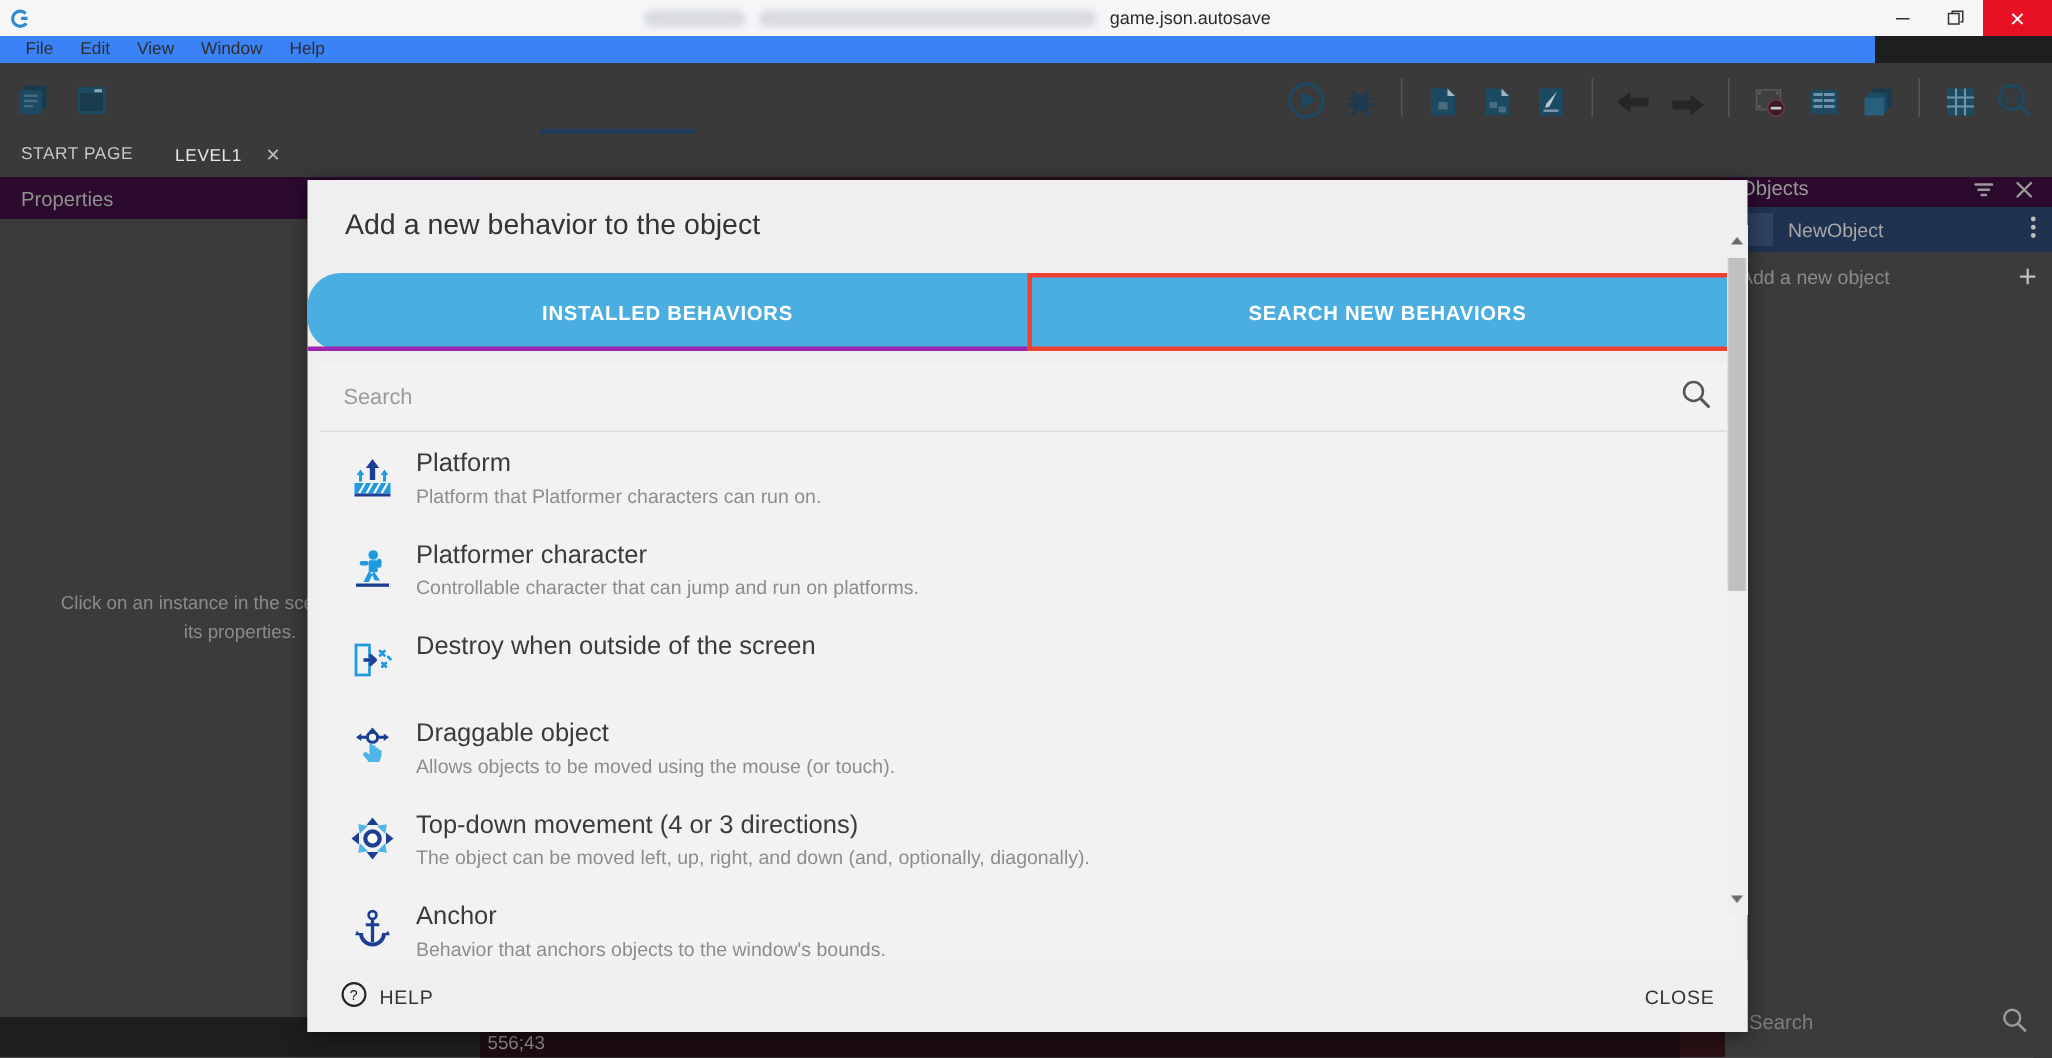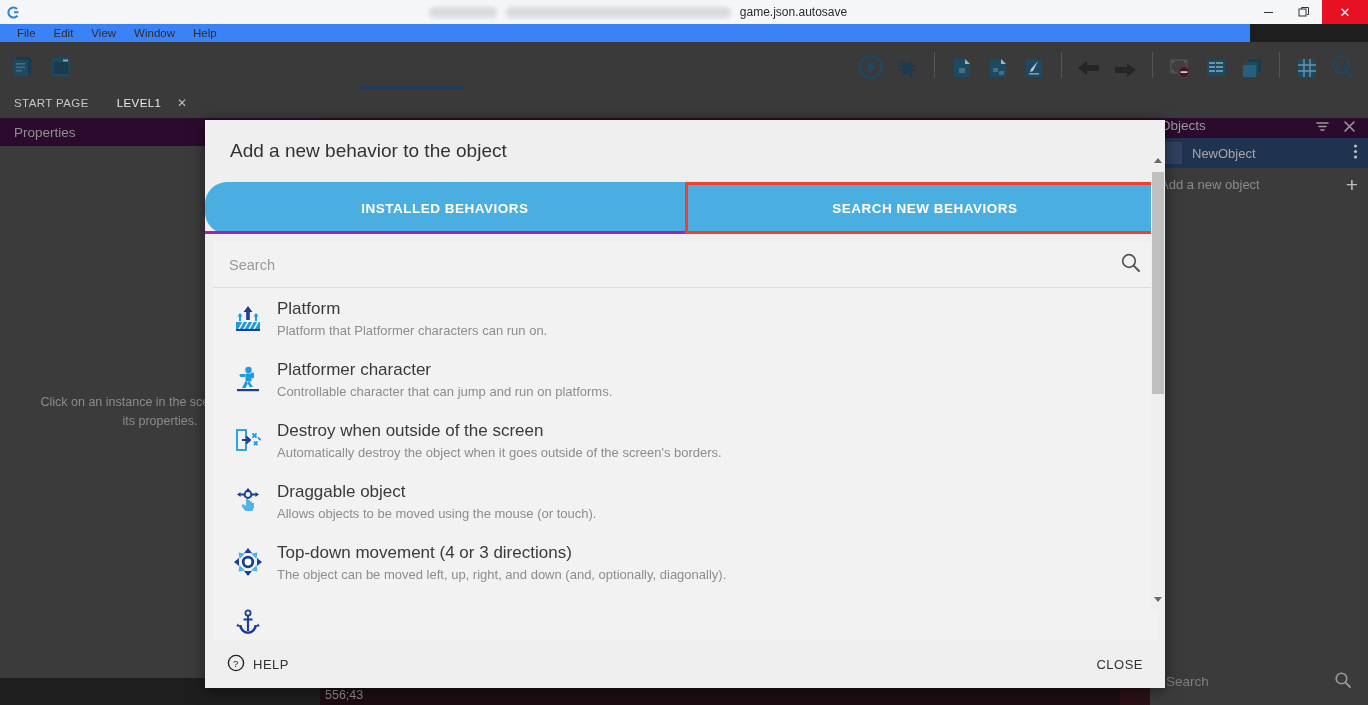--- a/index.html
+++ b/index.html
@@ -490,21 +490,20 @@
           <svg width="30" height="30" viewBox="0 0 30 30">
             <rect x="4" y="5" width="9" height="20" fill="none" stroke="#1f9ae0" stroke-width="1.8"></rect>
             <path d="M9 15 h7 M13 11.5 L17 15 L13 18.5" fill="none" stroke="#1c3f94" stroke-width="2.2" stroke-linejoin="round"></path>
             <g stroke="#1f9ae0" stroke-width="1.8" stroke-linecap="round">
               <path d="M20 9 L23 12M23 9 L20 12M21.5 17 L24 19.5M24 17 L21.5 19.5M25.5 13 L27 14.5"></path>
             </g>
           </svg>
         </span>
         <div class="bhv-txt">
           <div class="bhv-name">Destroy when outside of the screen</div>
-          <div class="bhv-desc">Automatically destroy the object when it goes outside of the screen's borders.</div>
         </div>
       </div>
 
       <div class="bhv-item">
         <span class="bhv-icon">
           <svg width="30" height="30" viewBox="0 0 30 30">
             <circle cx="15" cy="8.5" r="3.4" fill="none" stroke="#1c3f94" stroke-width="2"></circle>
             <g fill="#1c3f94">
               <path d="M15 2 l2.6 3h-5.2z"></path>
               <path d="M4 8.5 l3.5-2.5v5z"></path>
@@ -549,20 +548,24 @@
         <span class="bhv-icon">
           <svg width="30" height="30" viewBox="0 0 30 30">
             <circle cx="15" cy="5" r="2.6" fill="none" stroke="#1c3f94" stroke-width="1.8"></circle>
             <rect x="13.9" y="8" width="2.2" height="15" fill="#1c3f94"></rect>
             <rect x="10.5" y="10.5" width="9" height="2" fill="#1c3f94"></rect>
             <path d="M6 17 a9 9 0 0 0 18 0 h-2.6 a6.4 6.4 0 0 1 -12.8 0z" fill="#1c3f94"></path>
             <path d="M4.6 15.5 l2.8 3 h-4z" fill="#1c3f94"></path>
             <path d="M25.4 15.5 l-2.8 3 h4z" fill="#1c3f94"></path>
           </svg>
         </span>
+        <div class="bhv-txt">
+          <div class="bhv-name">Anchor</div>
+          <div class="bhv-desc">Behavior that anchors objects to the window's bounds.</div>
+        </div>
       </div>
 
     </div>
 
     <div class="modal-foot">
       <div class="help-btn">
         <span>
           <svg width="18" height="18" viewBox="0 0 18 18">
             <circle cx="9" cy="9" r="7.6" fill="none" stroke="#222" stroke-width="1.4"></circle>
             <text x="9" y="12.6" font-size="9.5" fill="#222" text-anchor="middle" font-family="Liberation Sans">?</text>

